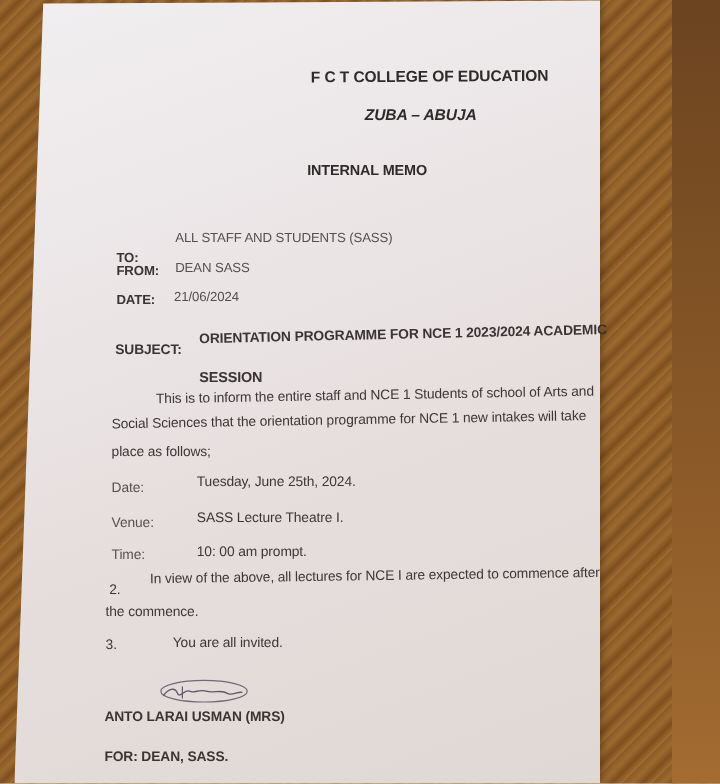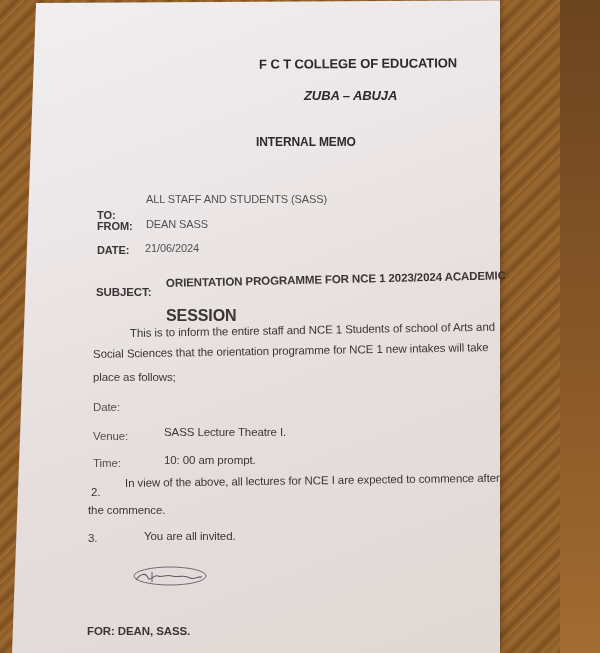--- a/index.html
+++ b/index.html
@@ -70,42 +70,44 @@
   <div class="text muted" style="left:146px; top:193px; font-size:11px;">ALL STAFF AND STUDENTS (SASS)</div>
 
   <div class="text label" style="left:97px; top:220px; font-size:11px;">FROM:</div>
   <div class="text muted" style="left:146px; top:218px; font-size:11px;">DEAN SASS</div>
 
   <div class="text label" style="left:97px; top:244px; font-size:11px;">DATE:</div>
   <div class="text muted" style="left:145px; top:242px; font-size:11px;">21/06/2024</div>
 
   <div class="text label" style="left:96px; top:286px; font-size:11.5px;">SUBJECT:</div>
   <div class="text label" style="left:166px; top:277px; font-size:11.5px; transform:rotate(-1.3deg); transform-origin:left center;">ORIENTATION PROGRAMME FOR NCE 1 2023/2024 ACADEMIC</div>
-  <div class="text label" style="left:166px; top:307px; font-size:16px;">SESSION</div>
+  <div class="text label" style="left:166px; top:307px; font-size:12px;">SESSION</div>
 
   <div class="text" style="left:130px; top:327px; transform:rotate(-1deg); transform-origin:left center;">This is to inform the entire staff and NCE 1 Students of school of Arts and</div>
   <div class="text" style="left:93px; top:348px; transform:rotate(-1deg); transform-origin:left center;">Social Sciences that the orientation programme for NCE 1 new intakes will take</div>
   <div class="text" style="left:93px; top:371px;">place as follows;</div>
 
   <div class="text muted" style="left:93px; top:401px;">Date:</div>
+  <div class="text" style="left:164px; top:396px;">Tuesday, June 25th, 2024.</div>
 
   <div class="text muted" style="left:93px; top:430px;">Venue:</div>
   <div class="text" style="left:164px; top:426px;">SASS Lecture Theatre I.</div>
 
   <div class="text muted" style="left:93px; top:457px;">Time:</div>
   <div class="text" style="left:164px; top:454px;">10: 00 am prompt.</div>
 
   <div class="text" style="left:91px; top:486px;">2.</div>
   <div class="text" style="left:125px; top:477px; transform:rotate(-0.8deg); transform-origin:left center;">In view of the above, all lectures for NCE I are expected to commence after</div>
   <div class="text" style="left:88px; top:504px;">the commence.</div>
 
   <div class="text" style="left:88px; top:532px;">3.</div>
   <div class="text" style="left:124px; top:530px;margin-left:20px;">You are all invited.</div>
 
   <svg class="signature" viewBox="0 0 80 24">
     <ellipse cx="40" cy="12" rx="36" ry="9" fill="none" stroke="#6e6a78" stroke-width="1"></ellipse>
     <path d="M6 16 C 10 10, 16 8, 18 14 C 20 18, 24 10, 28 12 C 32 14, 36 10, 42 12 C 48 14, 54 10, 60 14 C 64 16, 68 12, 72 13" fill="none" stroke="#5e5a6a" stroke-width="1.1"></path>
     <path d="M22 8 L22 18" stroke="#5e5a6a" stroke-width="1"></path>
   </svg>
 
+  <div class="text label" style="left:87px; top:592px; font-size:11.5px;">ANTO LARAI USMAN (MRS)</div>
   <div class="text label" style="left:87px; top:625px; font-size:11.5px;">FOR: DEAN, SASS.</div>
 
 </div>
 
 </body></html>

